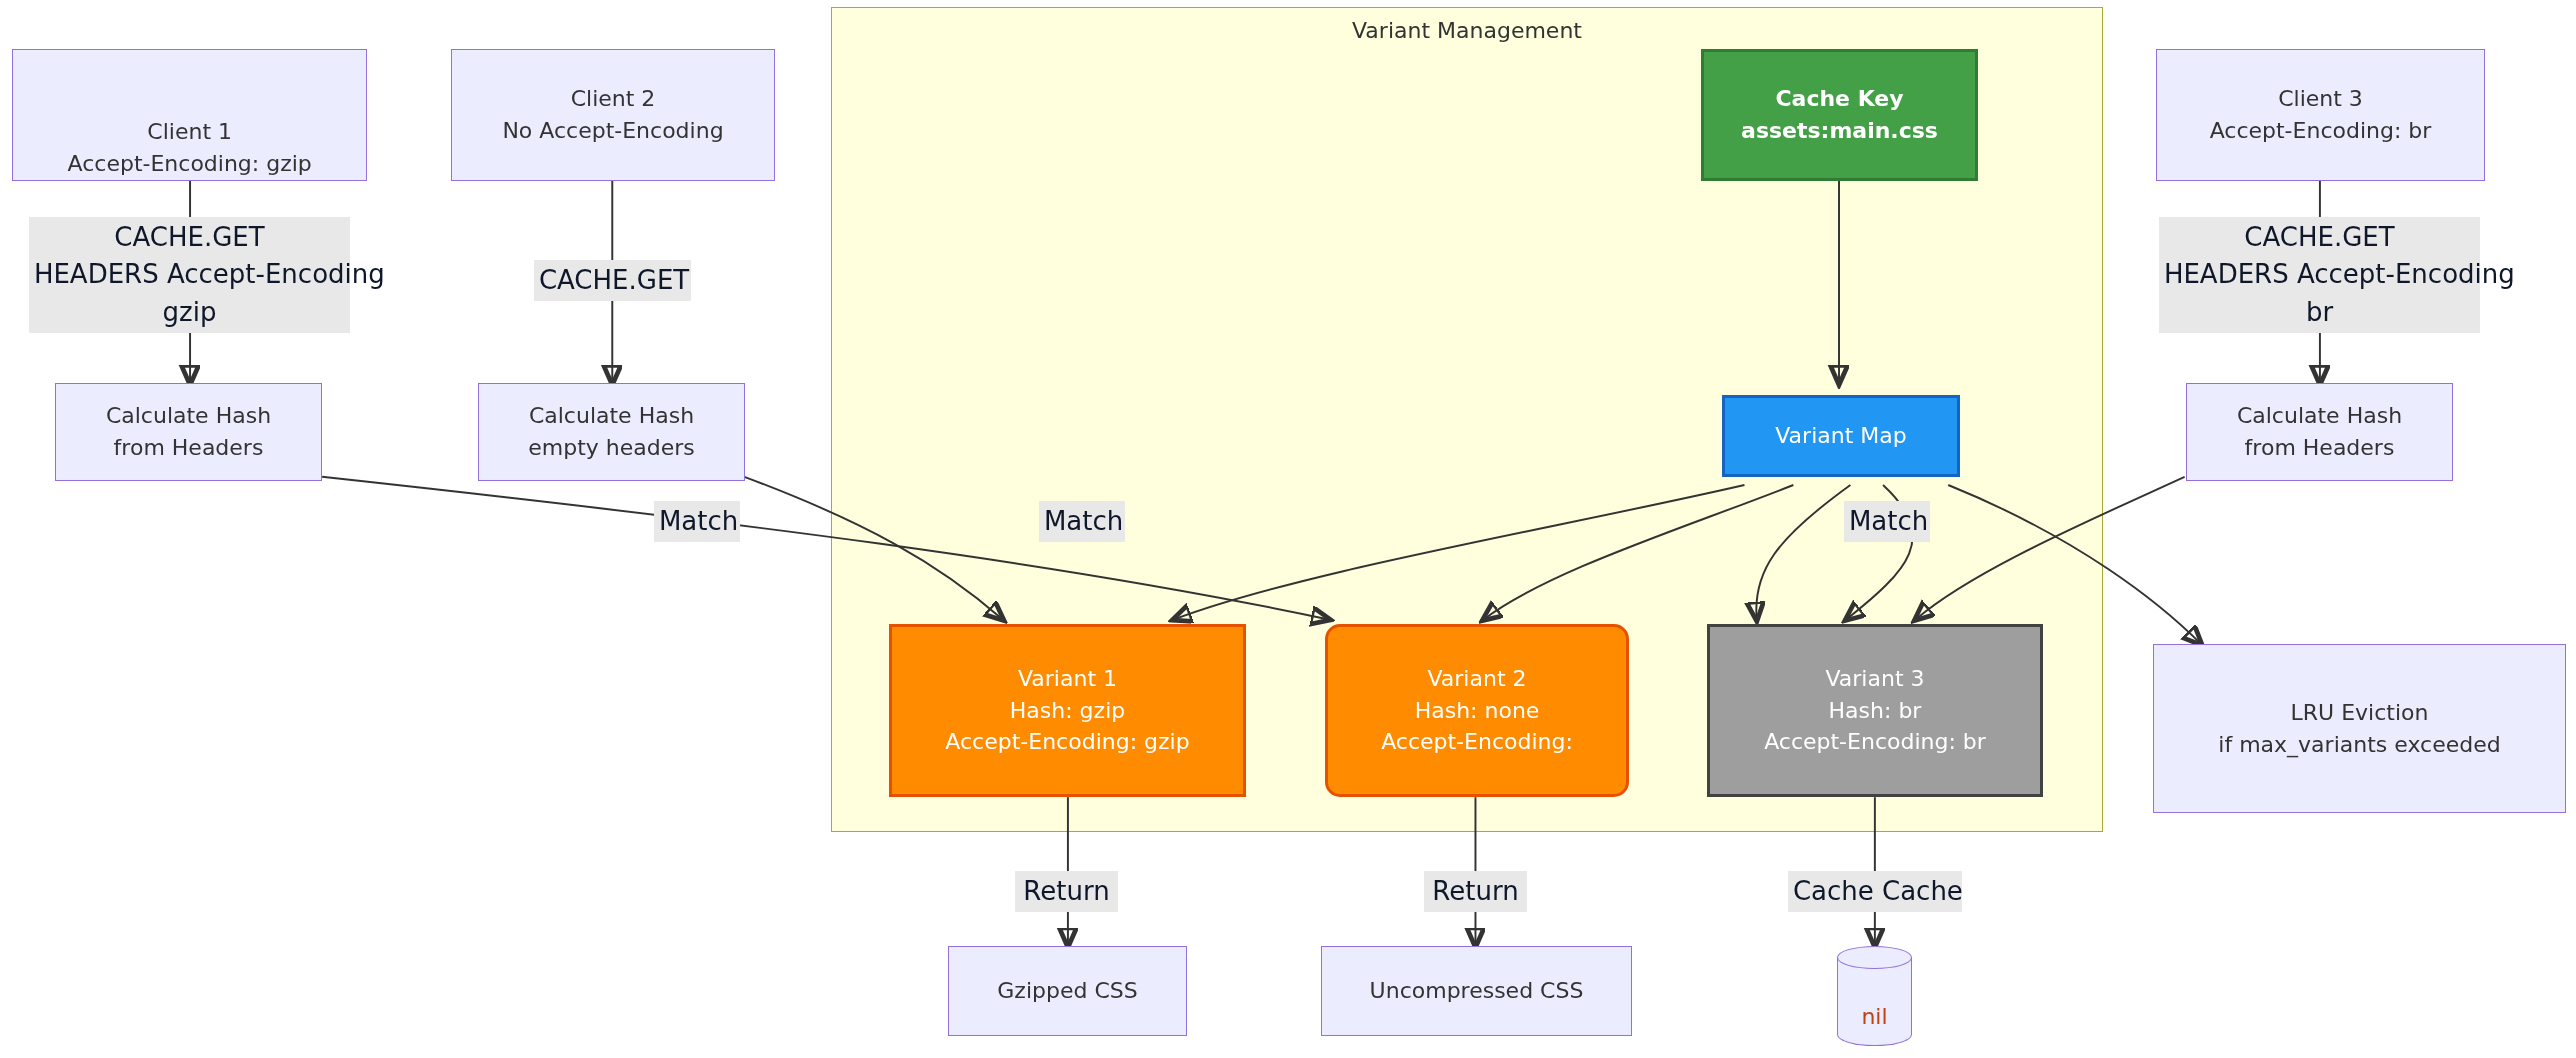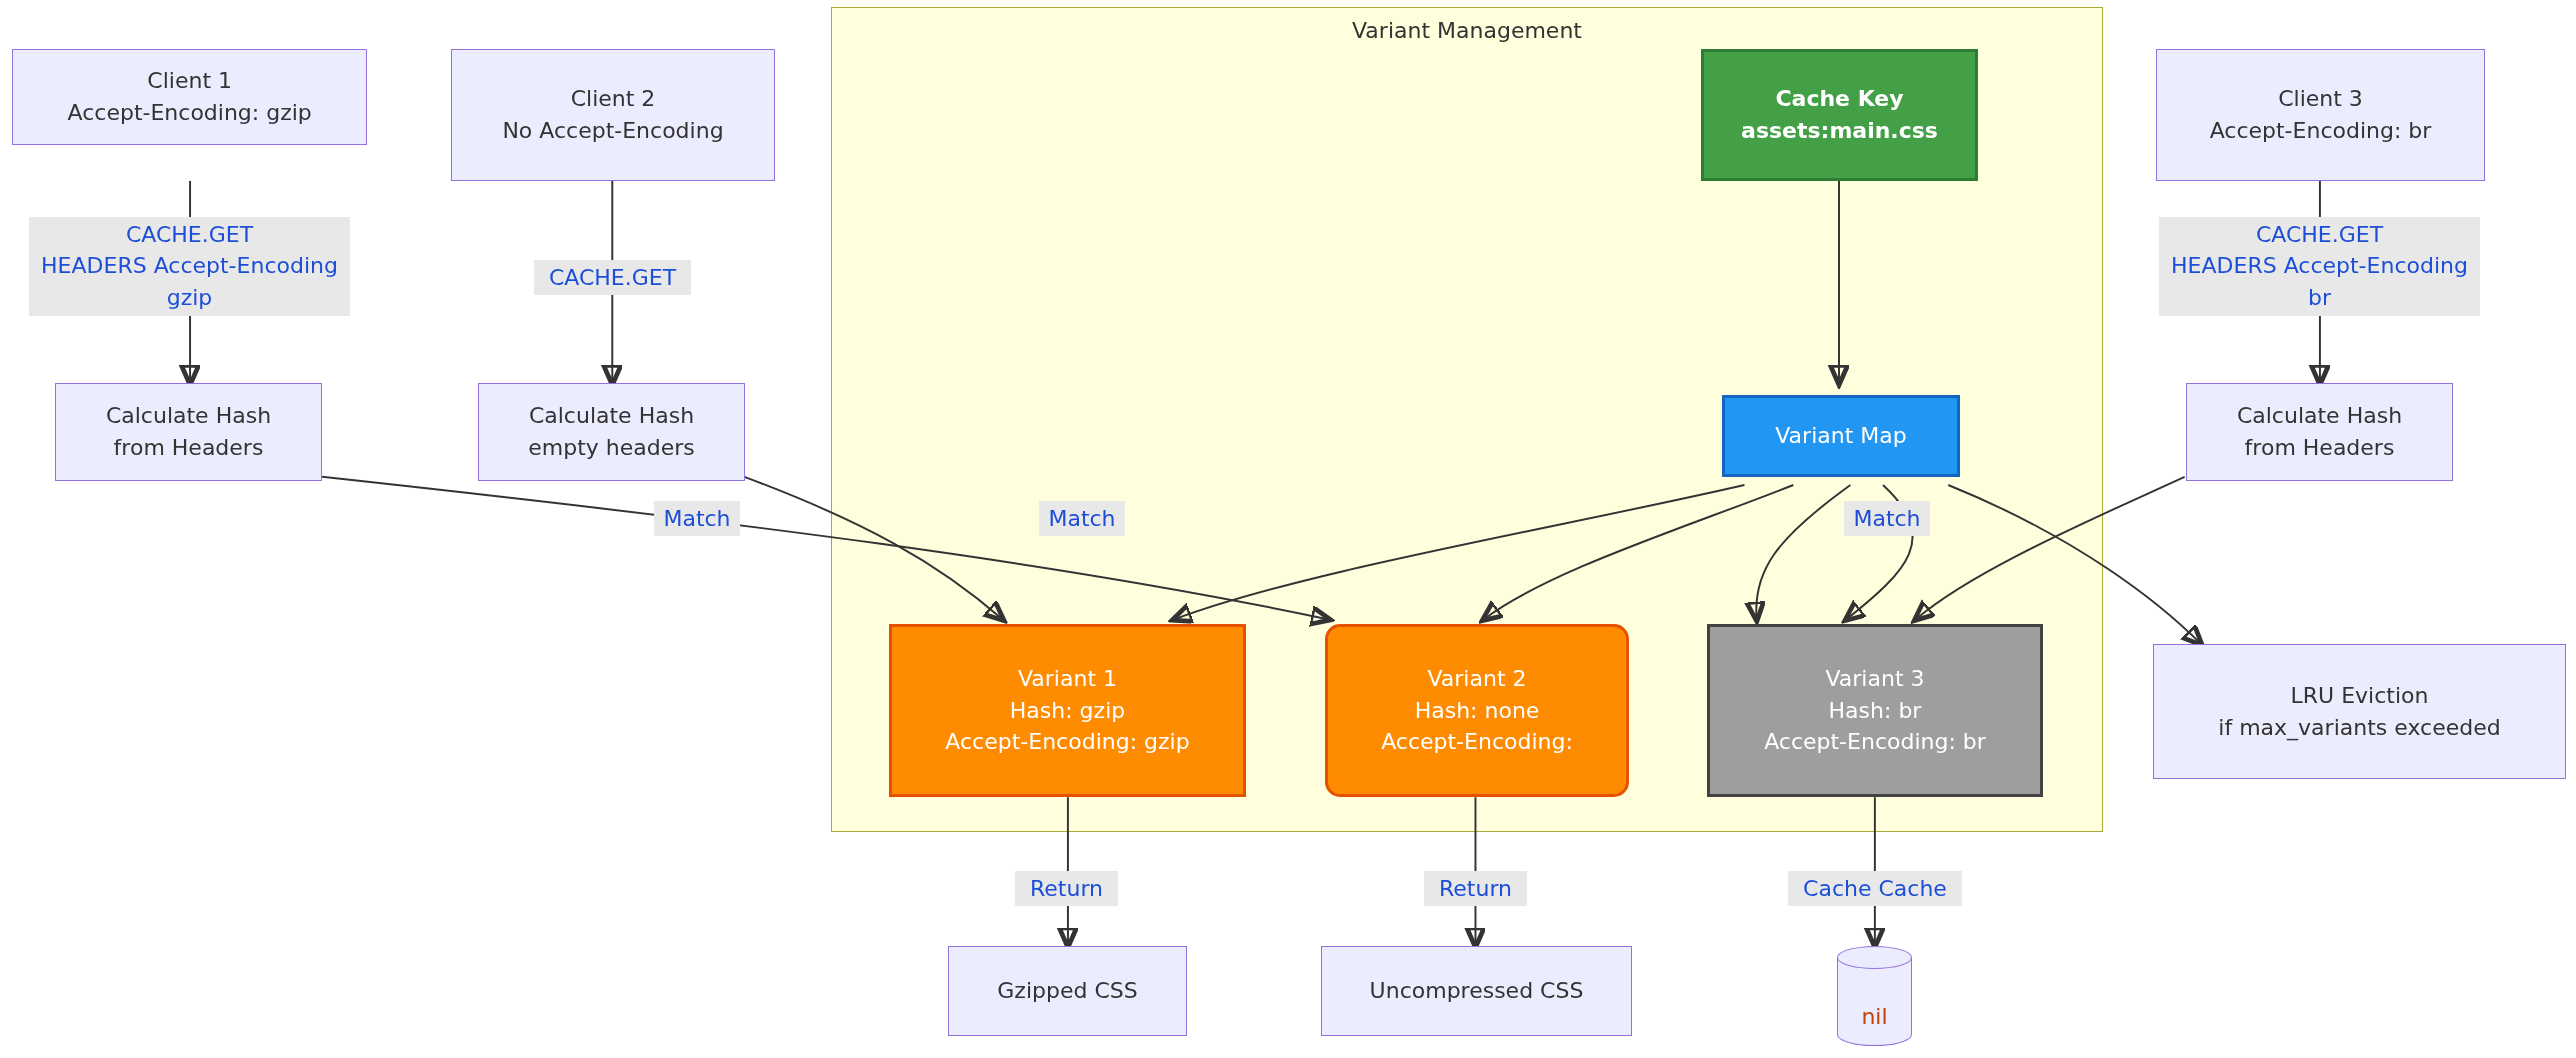--- a/index.html
+++ b/index.html
@@ -89,22 +89,22 @@
     border:1.6px solid #9370DB;
     border-radius:50%;
     box-sizing:border-box;
   }
   .cyl-label{position:relative;z-index:2;padding-bottom:13px;}
 
   
   .elabel{
     position:absolute;
     background:#e8e8e8;
-    color:#1d4ed8;
-    font-size:22px;
+    color:#0f172a;
+    font-size:26px;
     line-height:1.45;
     text-align:center;
     padding:1.6px 4.9px;
     white-space:nowrap;
     box-sizing:border-box;
   }
   .elabel .ln{display:block;}
 
   svg.edges{position:absolute;left:0;top:0;width:2576px;height:1058px;overflow:visible;}
   svg.edges path{fill:none;stroke:#333333;stroke-width:2.4;}
@@ -148,21 +148,21 @@
 
     <path d="M2390,595 C 2550,660 2650,740 2700,790" marker-end="url(#ah)"></path>
 
     <path d="M1310,978 L1310,1160" marker-end="url(#ah)"></path>
 
     <path d="M1810,978 L1810,1160" marker-end="url(#ah)"></path>
 
     <path d="M2300,978 L2300,1160" marker-end="url(#ah)"></path>
   </svg>
 
-  <div class="node n-default" style="left:12.2px;top:49px;width:355px;height:96px;">
+  <div class="node n-default" style="left:12.2px;top:49px;width:355px;height:132px;justify-content:flex-end;">
     <span class="ln">Client 1</span>
     <span class="ln">Accept-Encoding: gzip</span>
   </div>
 
   <div class="node n-default" style="left:451px;top:49px;width:324px;height:132px;">
     <span class="ln">Client 2</span>
     <span class="ln">No Accept-Encoding</span>
   </div>
 
   <div class="node n-default" style="left:2156px;top:49px;width:329px;height:132px;">
@@ -205,21 +205,21 @@
     <span class="ln">Hash: none</span>
     <span class="ln">Accept-Encoding:</span>
   </div>
 
   <div class="node n-gray" style="left:1707px;top:624px;width:336px;height:173px;">
     <span class="ln">Variant 3</span>
     <span class="ln">Hash: br</span>
     <span class="ln">Accept-Encoding: br</span>
   </div>
 
-  <div class="node n-default" style="left:2153px;top:644px;width:413px;height:135px;">
+  <div class="node n-default" style="left:2153px;top:644px;width:413px;height:169px;">
     <span class="ln">LRU Eviction</span>
     <span class="ln">if max_variants exceeded</span>
   </div>
 
   <div class="node n-default" style="left:1321px;top:946px;width:311px;height:90px;">
     <span class="ln">Uncompressed CSS</span>
   </div>
 
   <div class="node n-default" style="left:948px;top:946px;width:239px;height:90px;">
     <span class="ln">Gzipped CSS</span>

